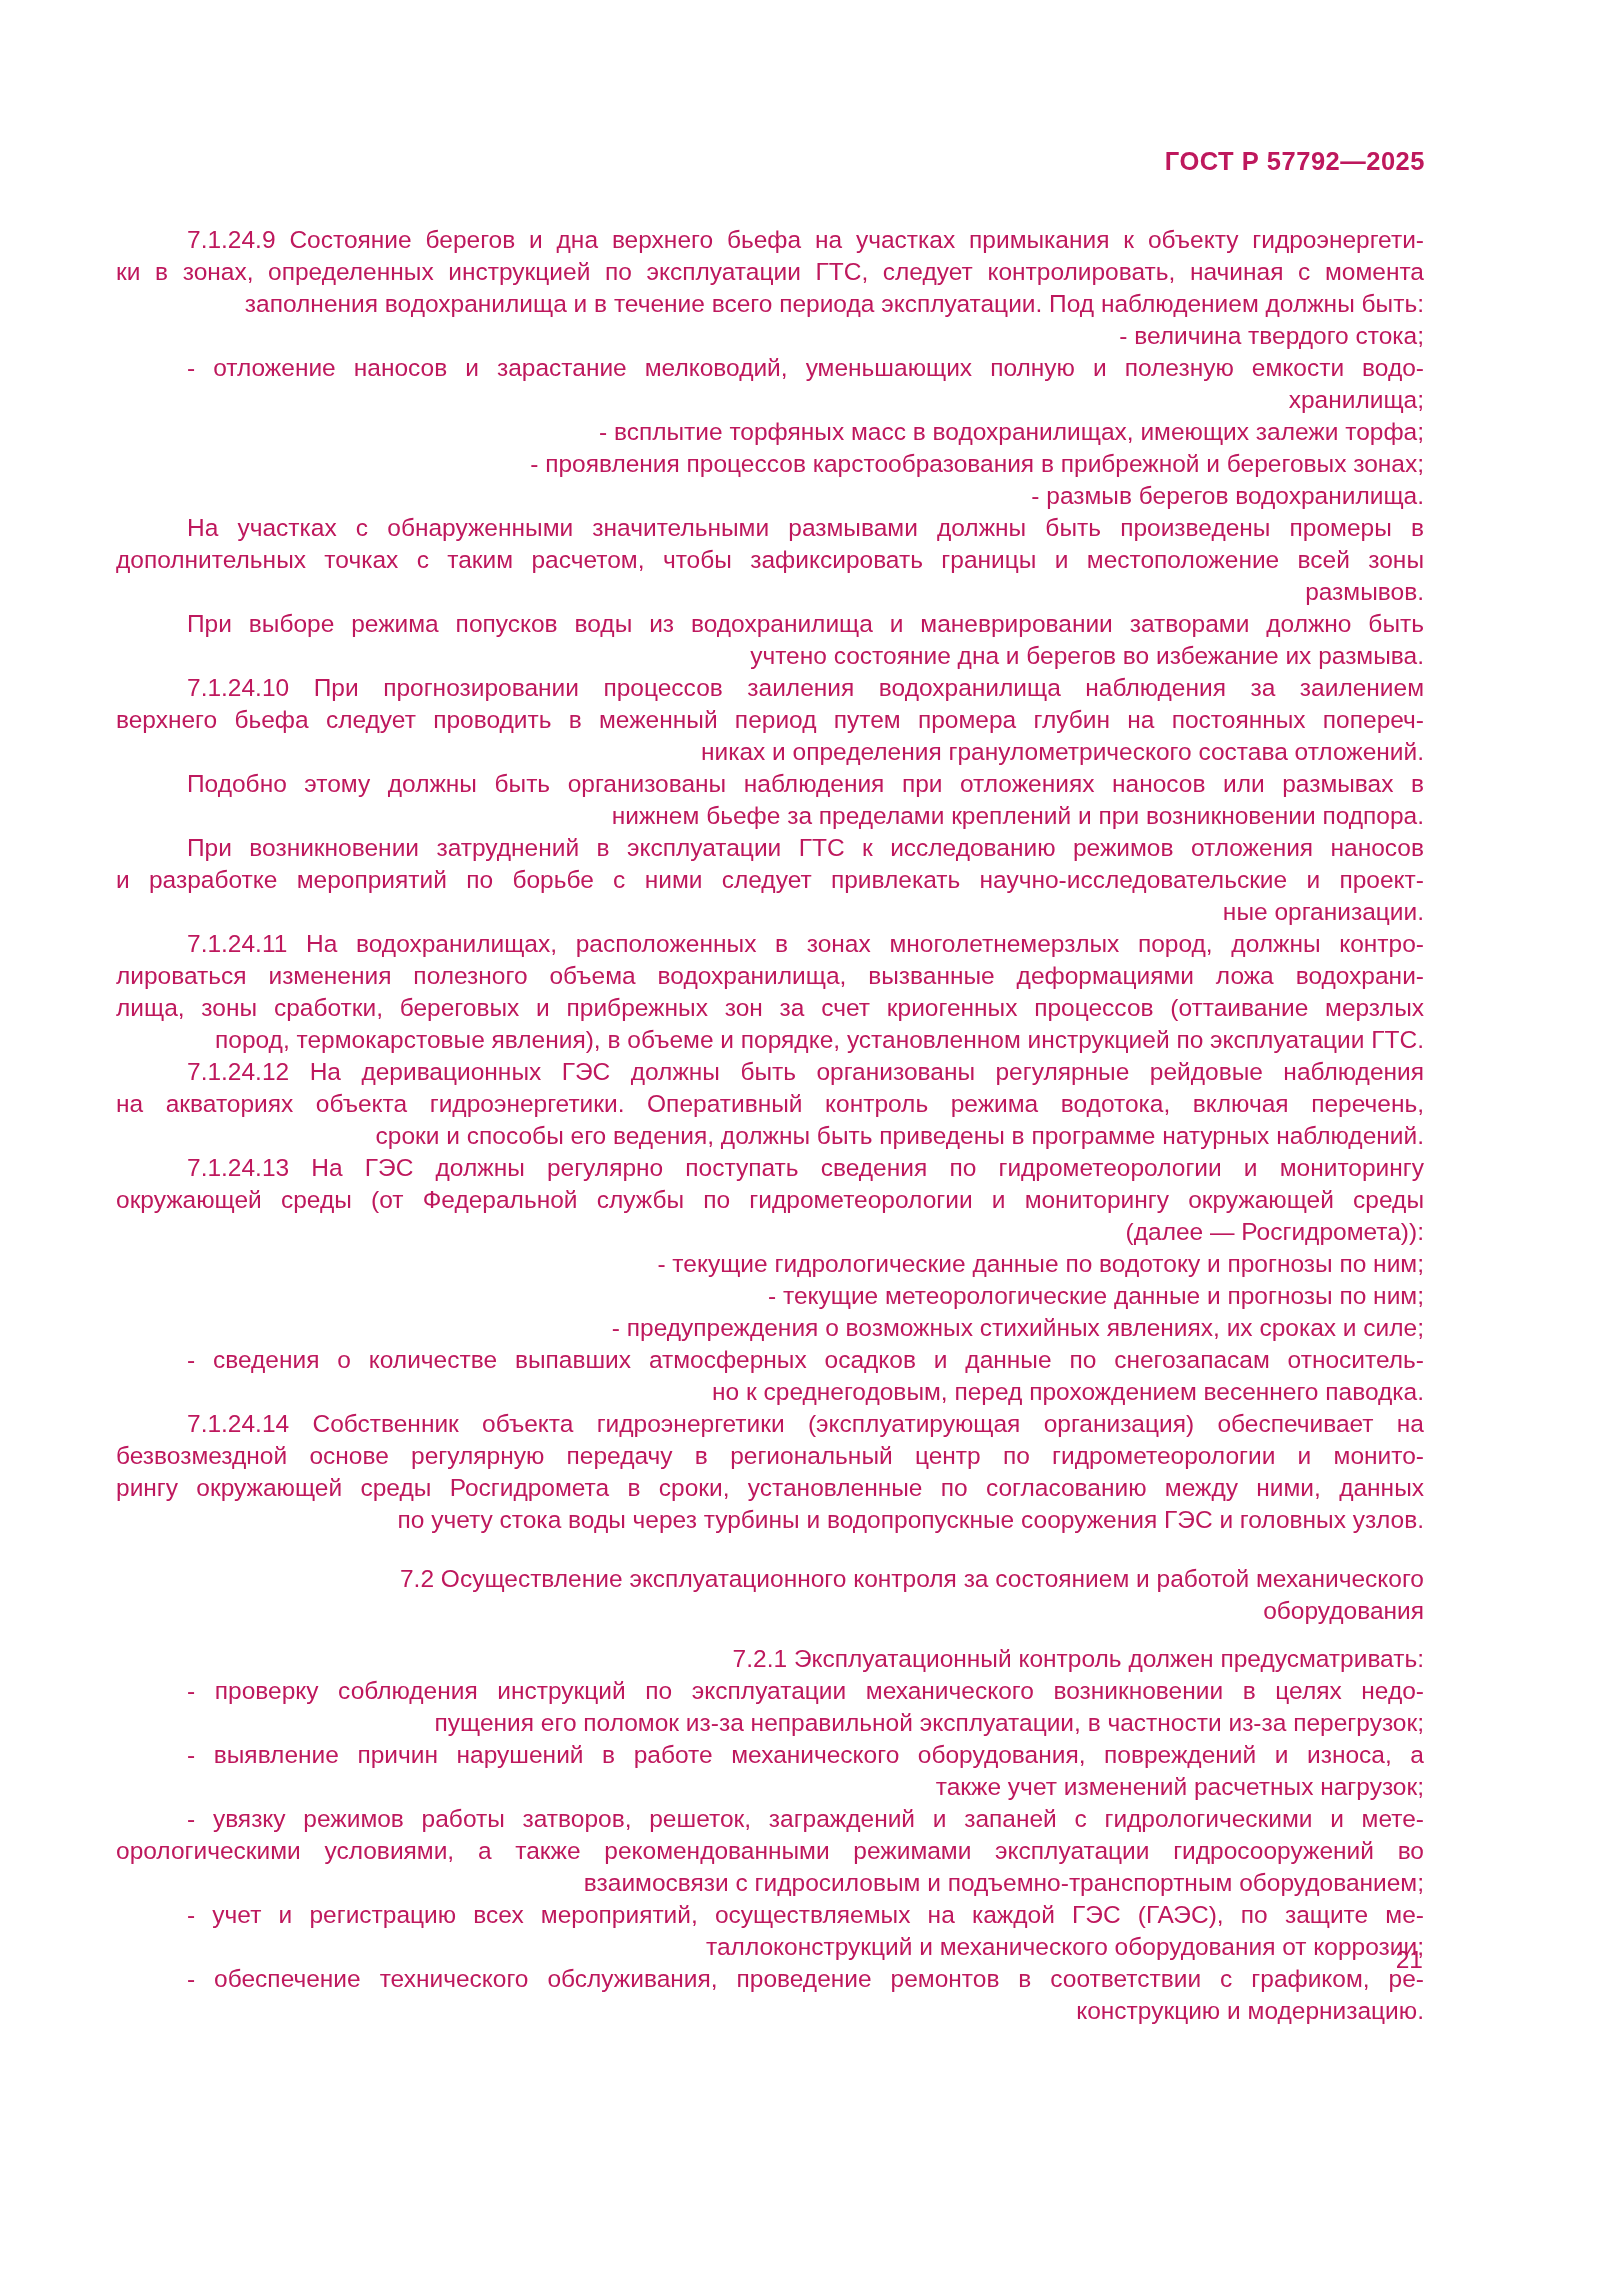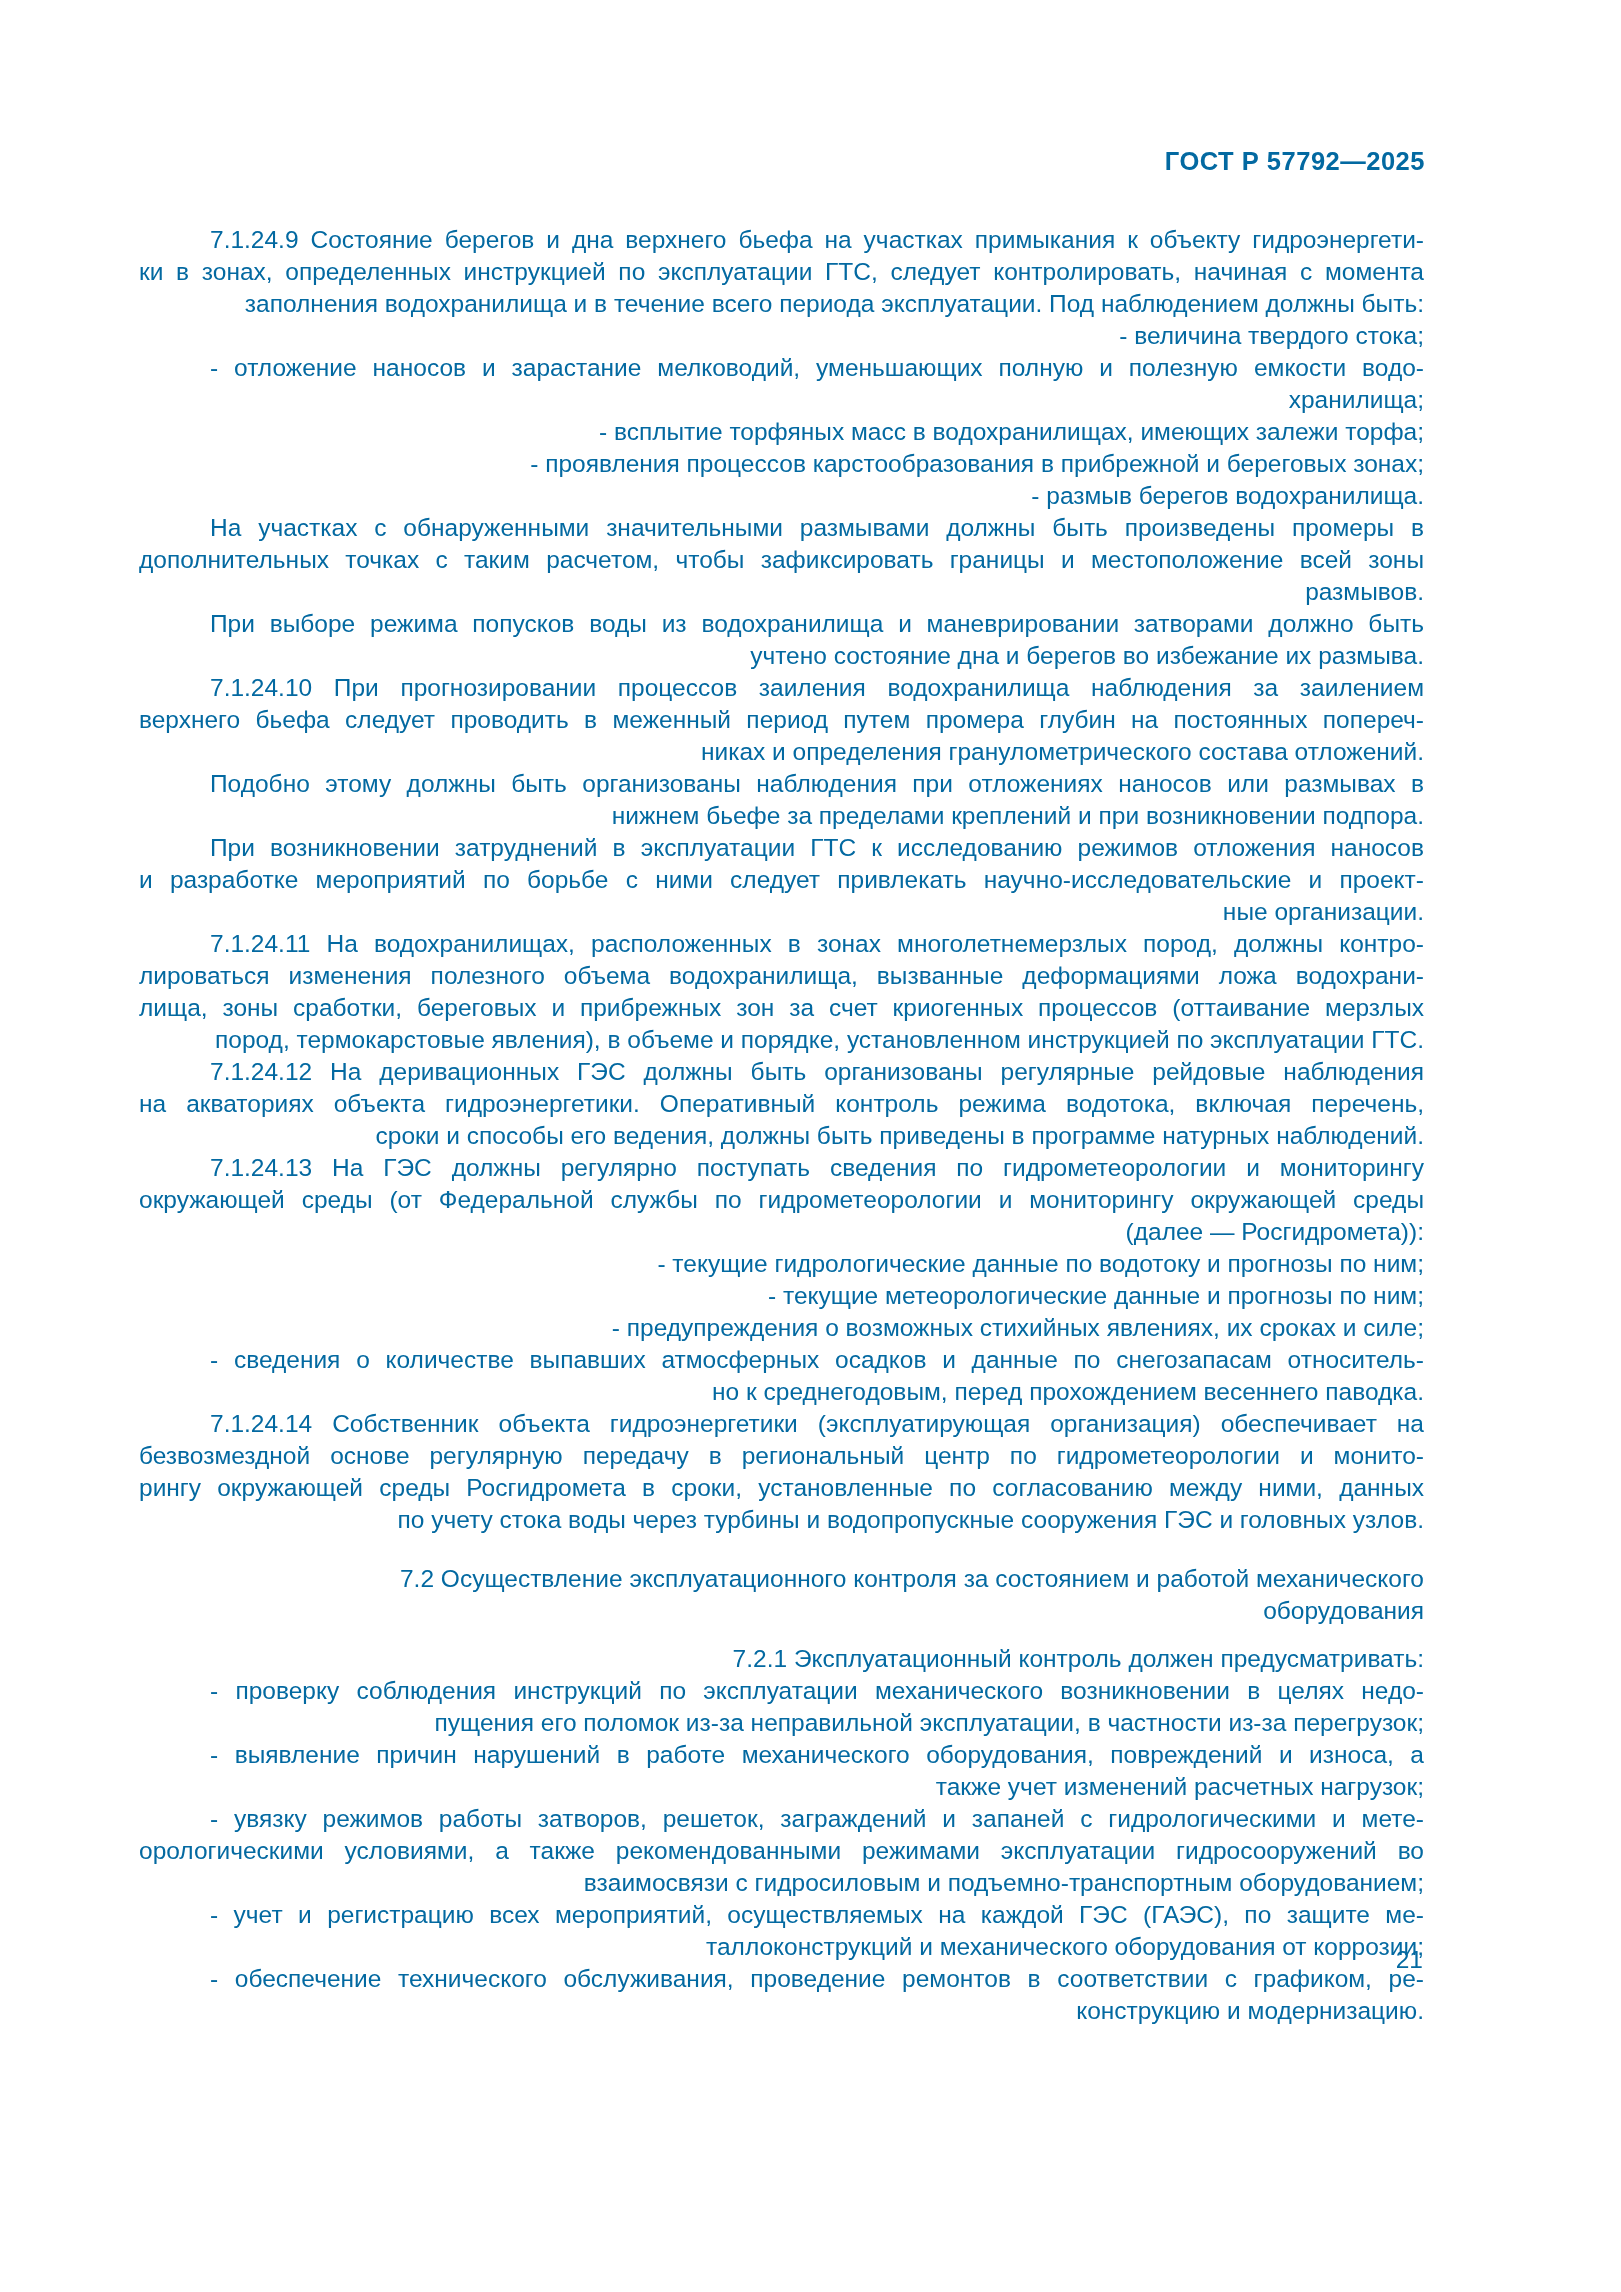--- a/index.html
+++ b/index.html
@@ -2,21 +2,21 @@
 <html><head>
 <meta charset="utf-8">
 <style>
   html, body { margin: 0; padding: 0; }
   .page {
     position: relative;
     width: 1621px;
     height: 2293px;
     background: #ffffff;
     font-family: "Liberation Sans", sans-serif;
-    color: #0369a1;
+    color: #be185d;
     overflow: hidden;
   }
   .doc-header {
     position: absolute;
     top: 147px;
     right: 196px;
     font-size: 25.5px;
     font-weight: 700;
     letter-spacing: 0.5px;
     white-space: nowrap;
@@ -25,21 +25,21 @@
     position: absolute;
     left: 116px;
     top: 224px;
     width: 1308px;
     font-size: 24.5px;
     line-height: 32px;
   }
   .block { margin: 0; }
   .line { text-align: right; }
   .line.indent { text-indent: 71px; }
-  .line.justify { text-align: justify; text-align-last: justify; margin-left: 23px; }
+  .line.justify { text-align: justify; text-align-last: justify; }
   .block.heading {
     margin: 26.5px 0 16.7px 71px;
     font-weight: 400;
   }
   .block.heading .line { text-indent: 0; }
   .page-number {
     position: absolute;
     top: 1946px;
     right: 198px;
     font-size: 24.5px;

